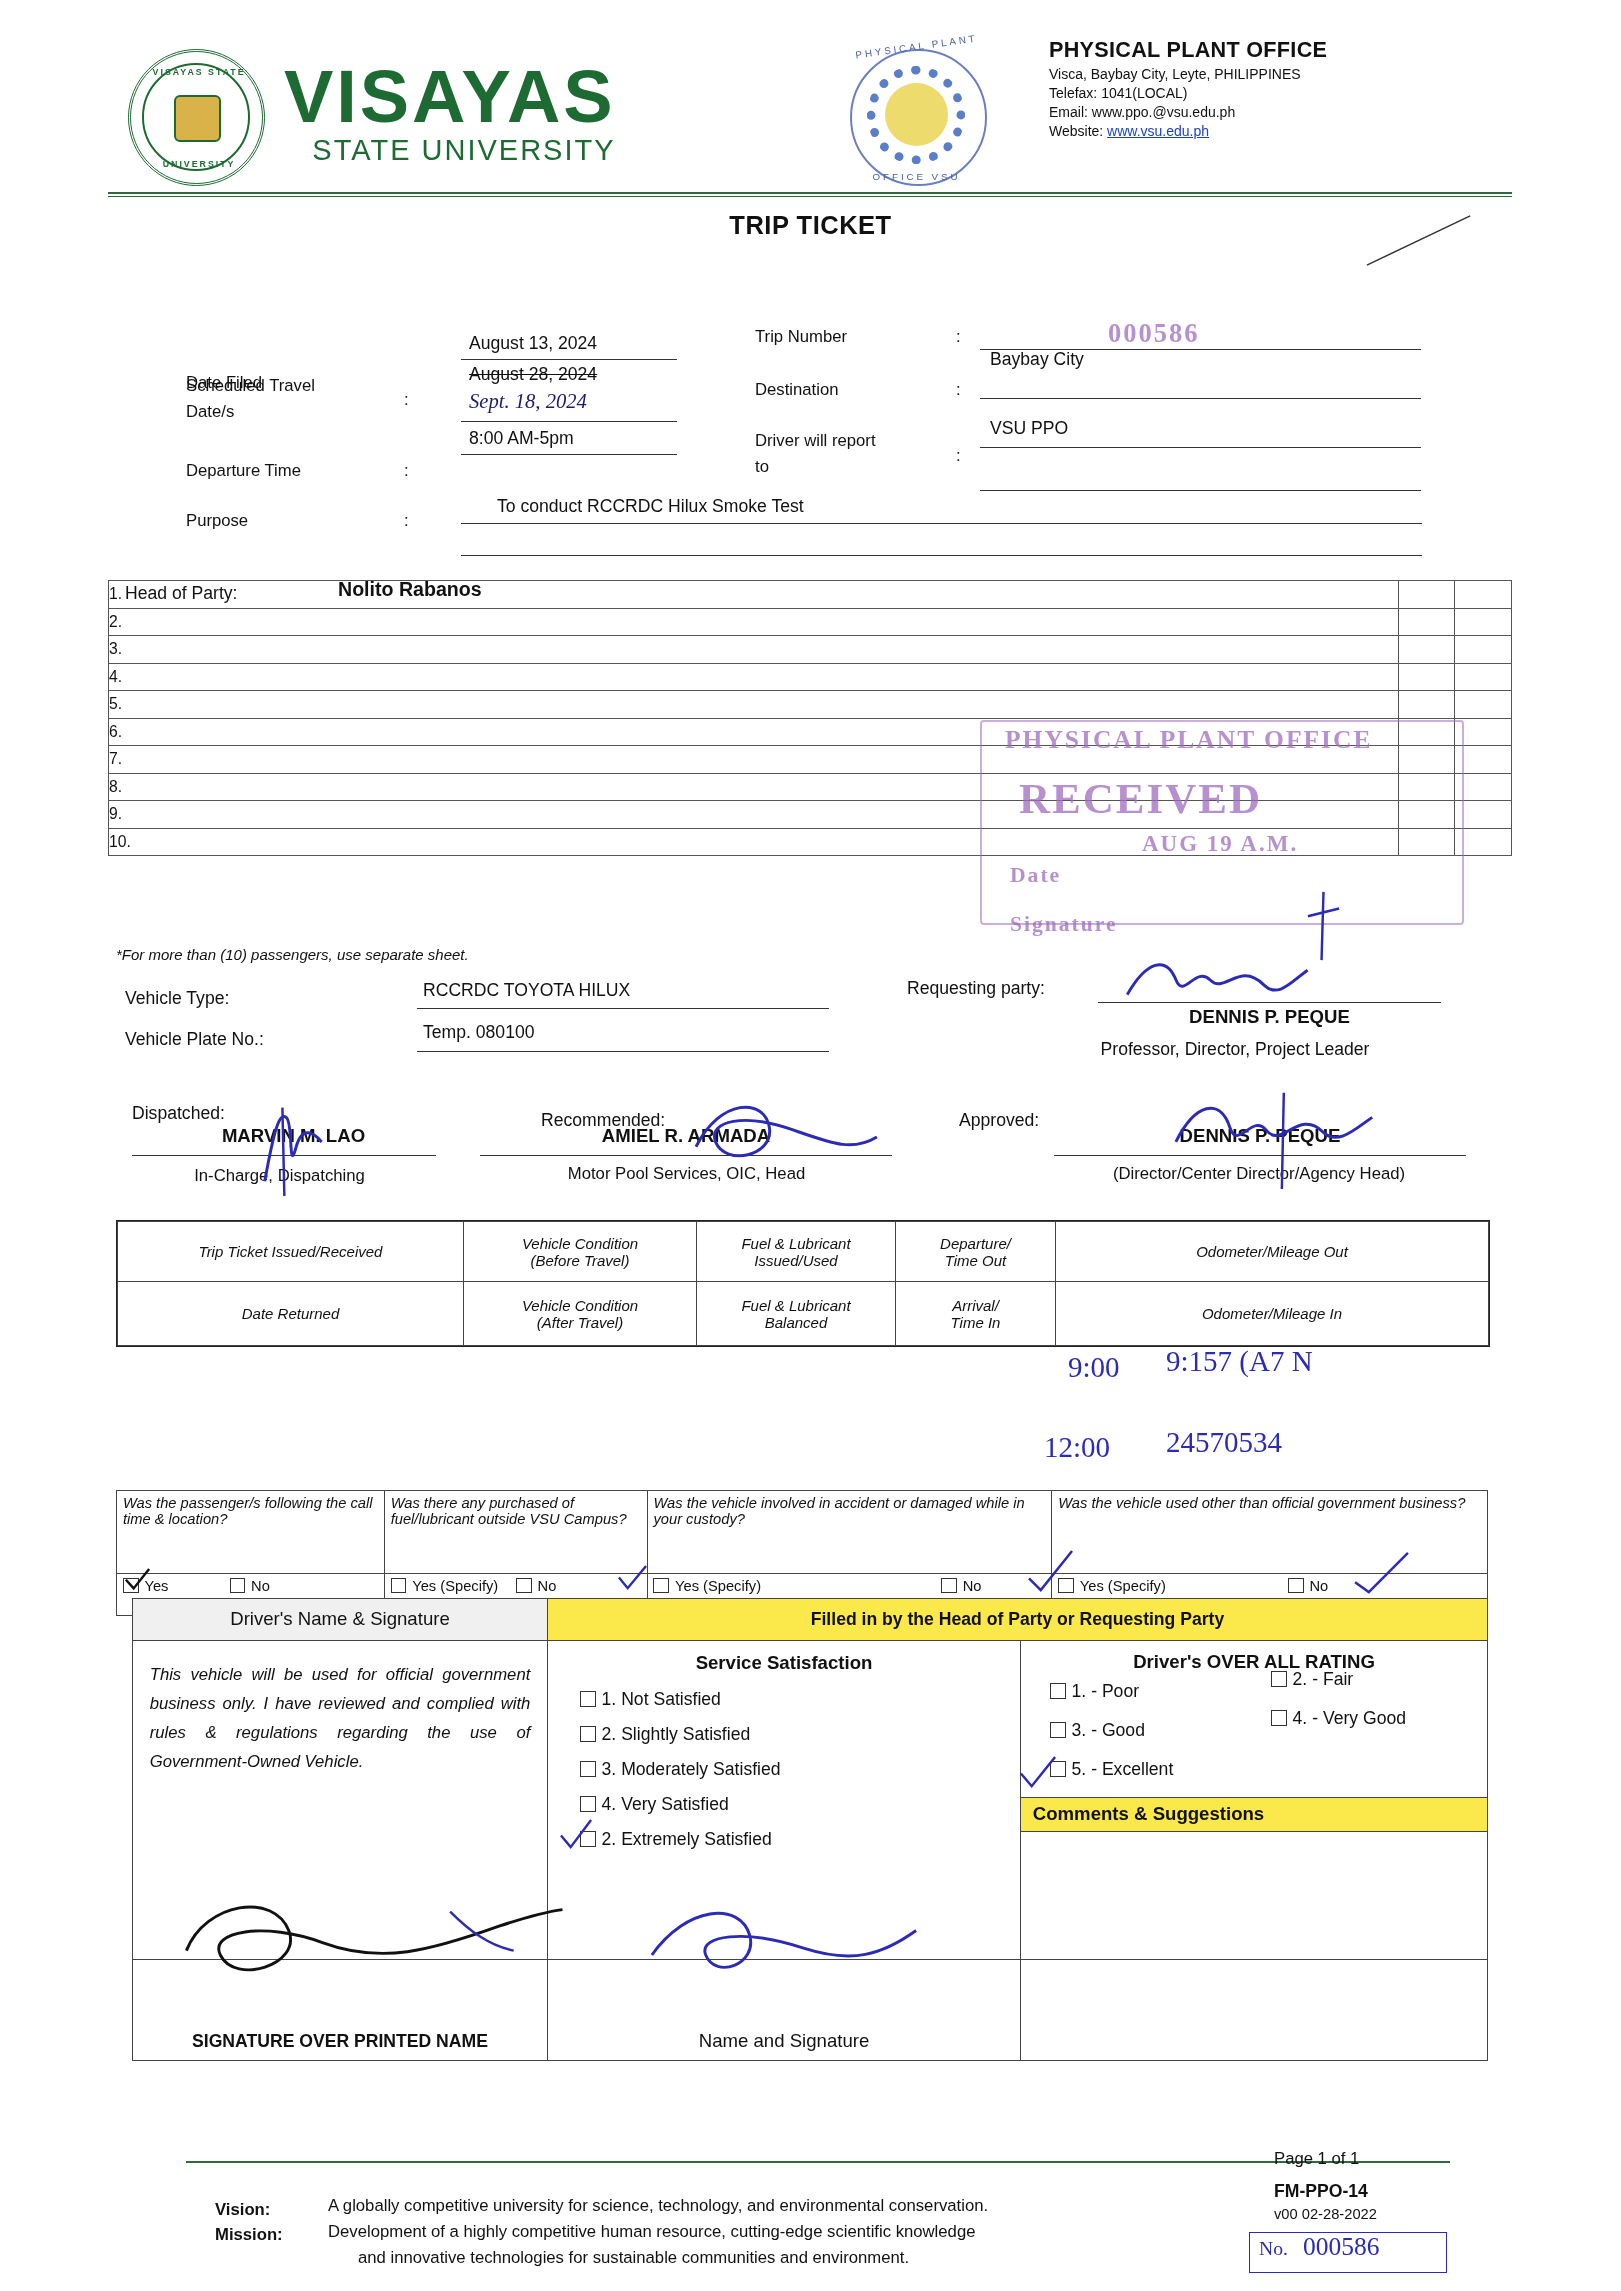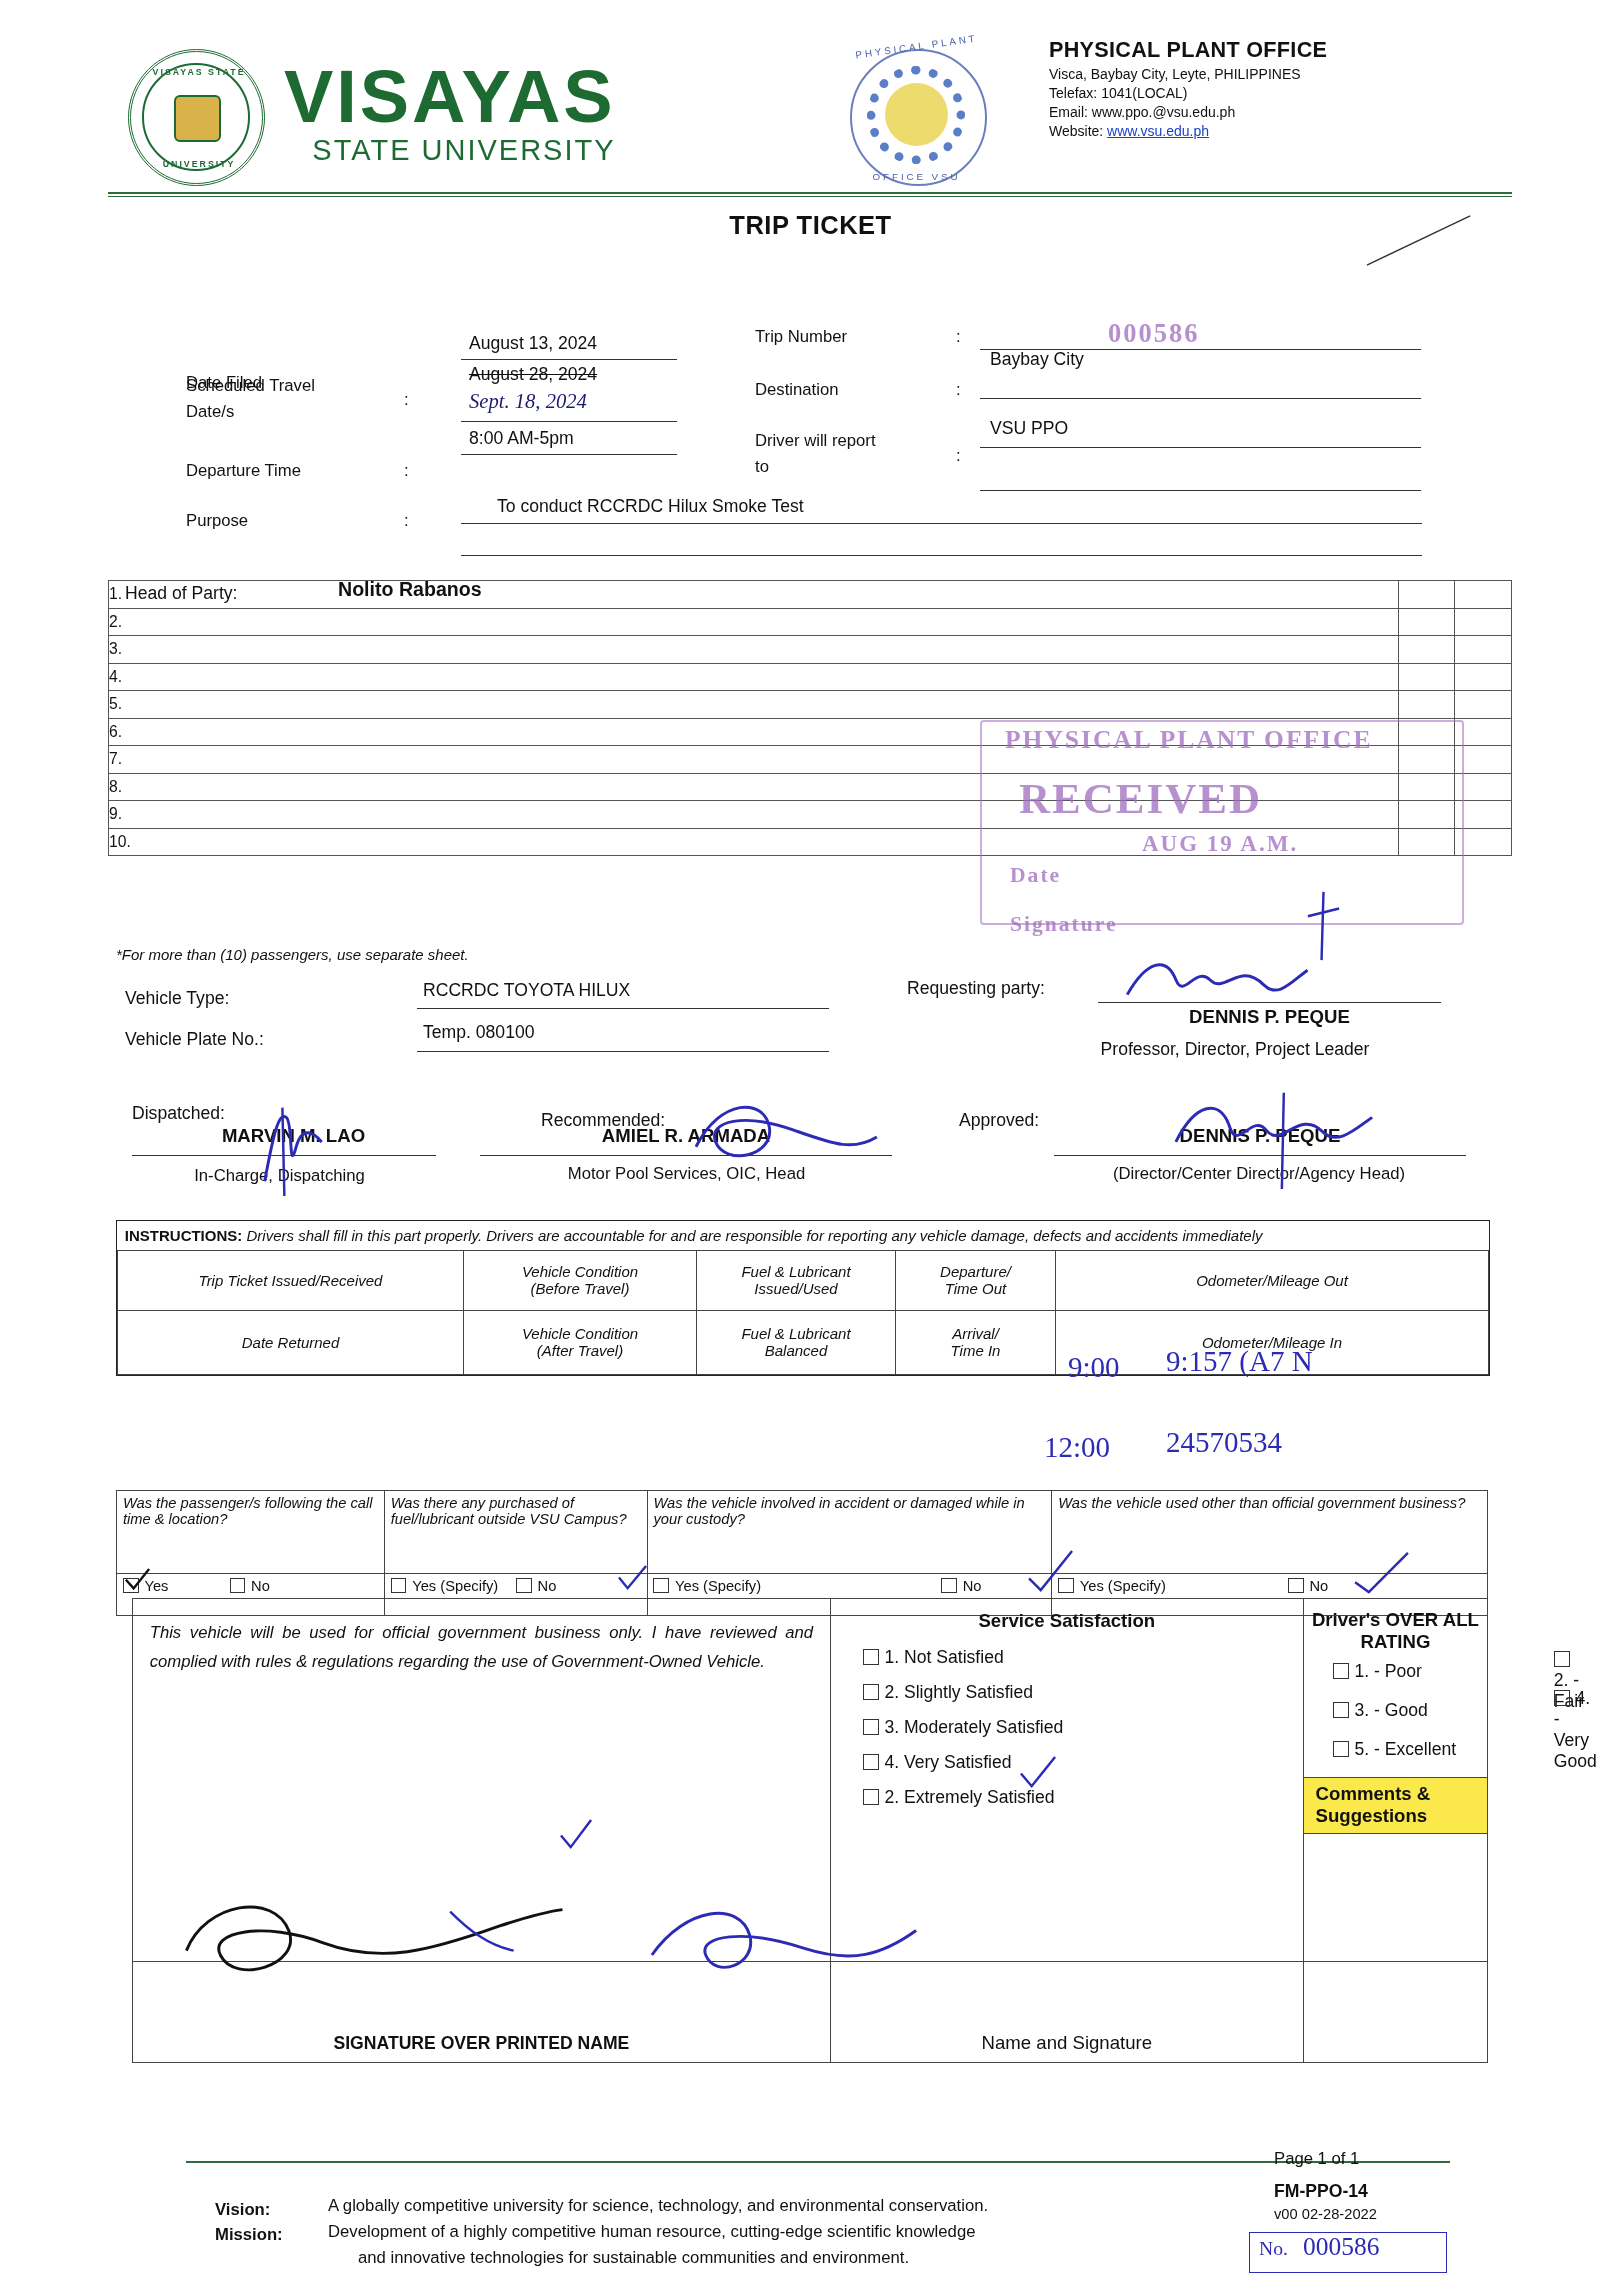--- a/index.html
+++ b/index.html
@@ -273,24 +273,20 @@
     </svg>
   <svg class="sig" style="left:1166px;top:1083px;width:216px;height:108px;" viewBox="0 0 220 110">
       <path d="M10 60 C30 20 55 15 65 45 C73 70 88 30 102 48 C118 68 135 25 160 50 C175 65 195 45 210 35" stroke="#2b2bb5" stroke-width="3" fill="none"></path>
       <path d="M120 10 L118 108" stroke="#2b2bb5" stroke-width="2.5" fill="none"></path>
     </svg>
   <svg class="sig" style="left:1294px;top:887px;width:59px;height:78px;" viewBox="0 0 60 80">
       <path d="M30 5 L28 75 M14 30 L46 22" stroke="#2b2bb5" stroke-width="2.5" fill="none"></path>
     </svg>
 
   <div class="ibox">
-    <div class="instr">
-      <span class="bold">INSTRUCTIONS:</span>
-      <span style="font-style:italic;">Drivers shall fill in this part properly.  Drivers are accountable for and are responsible for reporting any vehicle damage, defects and accidents immediately</span>
-    </div>
     <table class="itable">
       <tbody>
           <tr>
         <td style="width:343px;height:57px;margin-left:12px;">Trip Ticket Issued/Received</td>
         <td style="width:230px;">
           <div>Vehicle Condition</div>
           <div>(Before Travel)</div>
         </td>
         <td style="width:196px;">
           <div>Fuel &amp; Lubricant</div>
@@ -367,20 +363,28 @@
   <svg class="sig" style="left:1027px;top:1549px;width:49px;height:45px;" viewBox="0 0 50 46">
       <path d="M2 30 L14 42 L46 2" stroke="#2b2bb5" stroke-width="2.5" fill="none"></path>
     </svg>
   <svg class="sig" style="left:1353px;top:1549px;width:59px;height:45px;" viewBox="0 0 60 46">
       <path d="M2 34 L16 44 L56 4" stroke="#2b2bb5" stroke-width="2.5" fill="none"></path>
     </svg>
 
   <div style="position:absolute;left:132px;top:1598px;width:1356px;">
     <table class="btable">
       <tbody>
+          <tr>
+        <td style="width:412px;height:39px;background:#f0f0f0;" class="cen">
+          <div style="font-size:18.6px;padding:7.8px 0;">Driver's Name &amp; Signature</div>
+        </td>
+        <td class="yellow cen" colspan="2">
+          <div style="font-size:17.6px;font-weight:bold;padding:8.8px 0;">Filled in by the Head of Party or Requesting Party</div>
+        </td>
+      </tr>
       <tr>
         <td style="height:294px;vertical-align:top;">
           <div style="font-size:16.7px;font-style:italic;padding:17.6px 15.7px;line-height:29px;text-align:justify;">This vehicle will be used for official government business only.  I have reviewed and complied with rules &amp; regulations regarding the use of Government-Owned Vehicle.</div>
         </td>
         <td style="width:470px;vertical-align:top;">
           <div class="cen bold" style="font-size:18.6px;padding:9.8px 0 7.8px;">Service Satisfaction</div>
           <div style="padding-left:31px;font-size:17.6px;line-height:35px;">
             <div><span class="chk"></span><span>1.  Not Satisfied</span></div>
             <div><span class="chk"></span><span>2.  Slightly Satisfied</span></div>
             <div><span class="chk"></span><span>3.  Moderately Satisfied</span></div>

